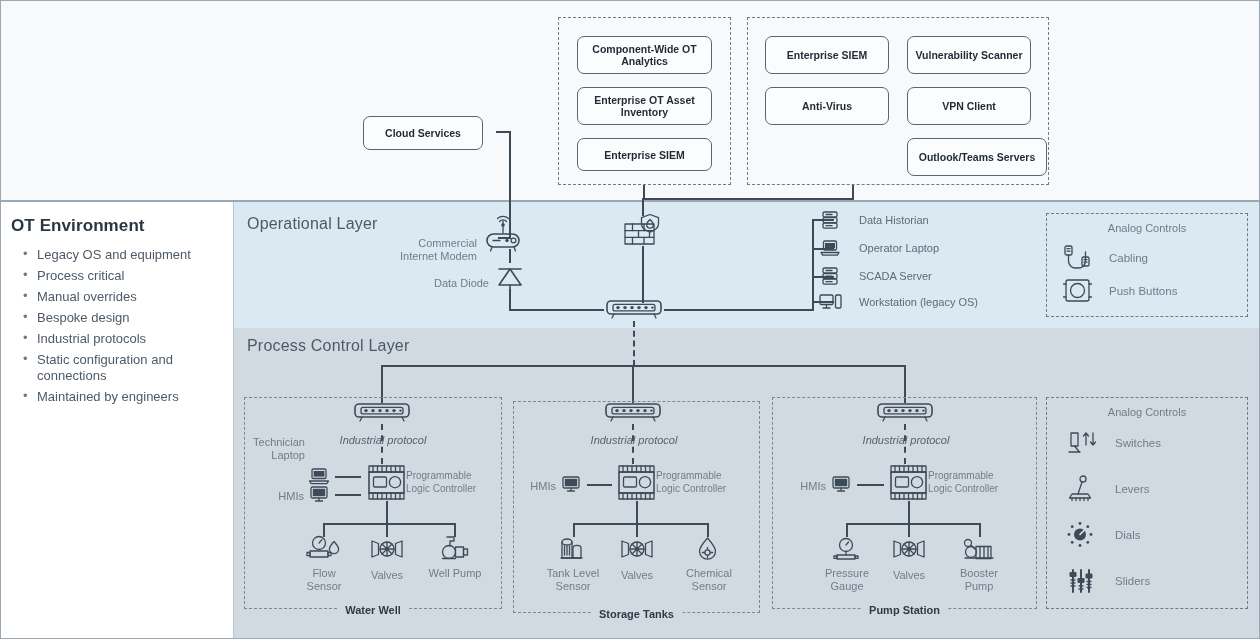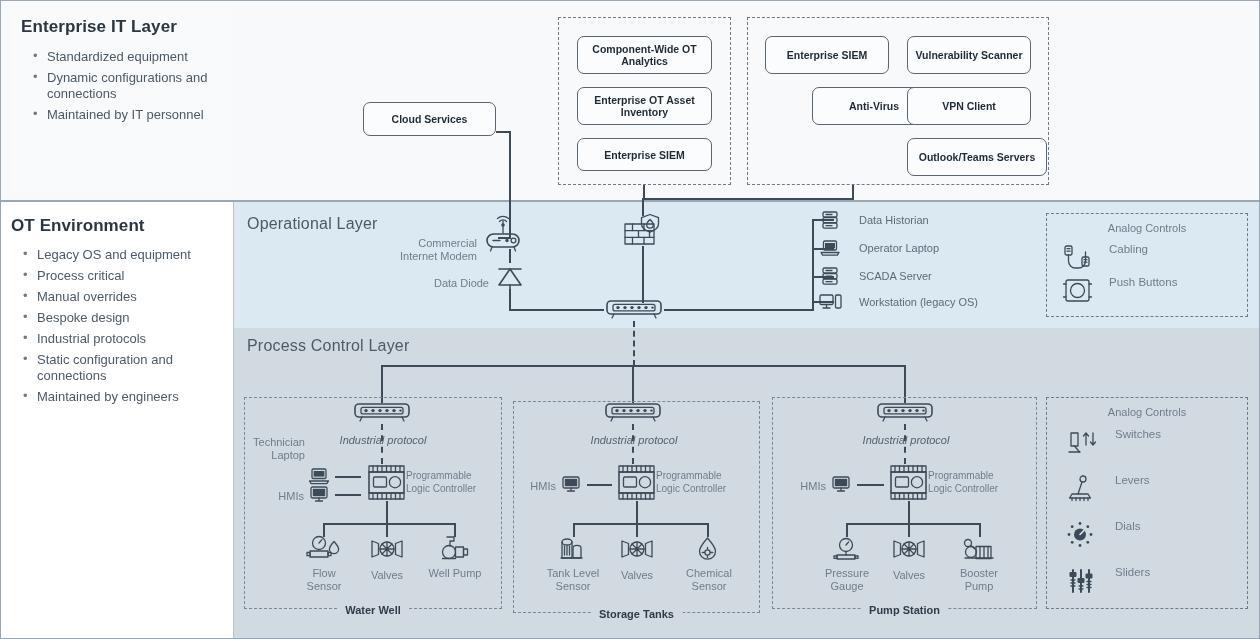--- a/index.html
+++ b/index.html
@@ -51,25 +51,25 @@
     position:absolute; background:#fbfcfd; border:1px solid #586674;
     border-radius:7px; display:flex; align-items:center; justify-content:center;
     text-align:center; font-size:10.5px; font-weight:bold; color:#1f2a35;
     line-height:12px; padding:2px 4px;
   }
   #pill-analytics { left:576px; top:35px;  width:135px; height:38px; }
   #pill-assetinv  { left:576px; top:86px;  width:135px; height:38px; }
   #pill-siem      { left:576px; top:137px; width:135px; height:33px; }
   #pill-icam      { left:764px; top:35px;  width:124px; height:38px; }
   #pill-vuln      { left:906px; top:35px;  width:124px; height:38px; }
-  #pill-av        { left:764px; top:86px;  width:124px; height:38px;margin-left:47px; }
+  #pill-av        { left:764px; top:86px;  width:124px; height:38px; }
   #pill-vpn       { left:906px; top:86px;  width:124px; height:38px; }
   #pill-ad        { left:764px; top:137px; width:124px; height:33px; }
   #pill-outlook   { left:906px; top:137px; width:140px; height:38px; }
-  #pill-cloud     { left:362px; top:101px; width:133px; height:34px; }
+  #pill-cloud     { left:362px; top:115px; width:120px; height:34px; }
 
   
   .layer-heading {
     position:absolute; font-size:16px; color:#4b5a67; font-weight:normal; letter-spacing:.2px;
   }
   #op-heading { left:246px; top:214px; }
   #pc-heading { left:246px; top:336px; }
 
   
   .ln { position:absolute; background:#3d4a57; }
@@ -81,21 +81,21 @@
   .lbl { position:absolute; font-size:11px; color:#6f7d8a; line-height:13px; }
   .lbl.r { text-align:right; }
   .lbl.ital { font-style:italic; font-size:11px; color:#55616d; }
   .lbl.dark { color:#5d6b78;padding-left:10px; }
 
   
   #analog-op { left:1045px; top:212px; width:202px; height:104px; }
   #analog-pc { left:1045px; top:396px; width:202px; height:212px; }
   .panel-title { position:absolute; width:100%; text-align:center; top:8px; font-size:11px; color:#6f7d8a; }
 
-  .ctrl-row { position:absolute; display:flex; align-items:flex-start; }
+  .ctrl-row { position:absolute; display:flex; align-items:center; }
   .ctrl-row .ctxt { font-size:11.5px; color:#6f7d8a; margin-left:14px; }
 
   
   .pgroup { position:absolute; border:1px dashed #7a8894; }
   #g-well  { left:243px; top:396px; width:258px; height:212px; }
   #g-tanks { left:512px; top:400px; width:247px; height:212px; }
   #g-pump  { left:771px; top:396px; width:265px; height:212px; }
   .group-label {
     position:absolute; bottom:-8px; left:50%; transform:translateX(-50%);
     background:#d2dae1; padding:0 8px; font-size:11px; font-weight:bold; color:#2f3b47;
@@ -114,28 +114,20 @@
 </head>
 <body>
 
 <div id="root">
 
   <div class="band" id="it-band"></div>
   <div class="band" id="op-band"></div>
   <div class="band" id="pc-band"></div>
   <div class="band" id="left-panel"></div>
 
-  <div id="it-panel">
-    <div class="side-title">Enterprise IT Layer</div>
-    <ul class="bullets" id="it-bullets">
-      <li>Standardized equipment</li>
-      <li>Dynamic configurations and connections</li>
-      <li>Maintained by IT personnel</li>
-    </ul>
-  </div>
 
   <div id="ot-panel" style="position:absolute; left:0; top:201px;">
     <div class="side-title">OT Environment</div>
     <ul class="bullets" id="ot-bullets">
       <li>Legacy OS and equipment</li>
       <li>Process critical</li>
       <li>Manual overrides</li>
       <li>Bespoke design</li>
       <li>Industrial protocols</li>
       <li>Static configuration and connections</li>

